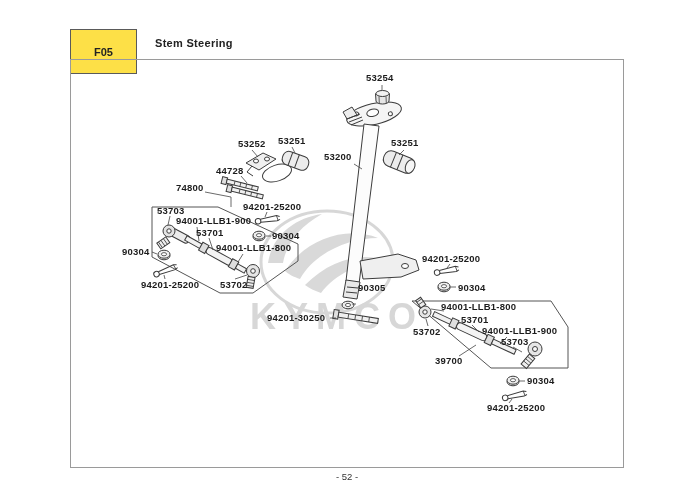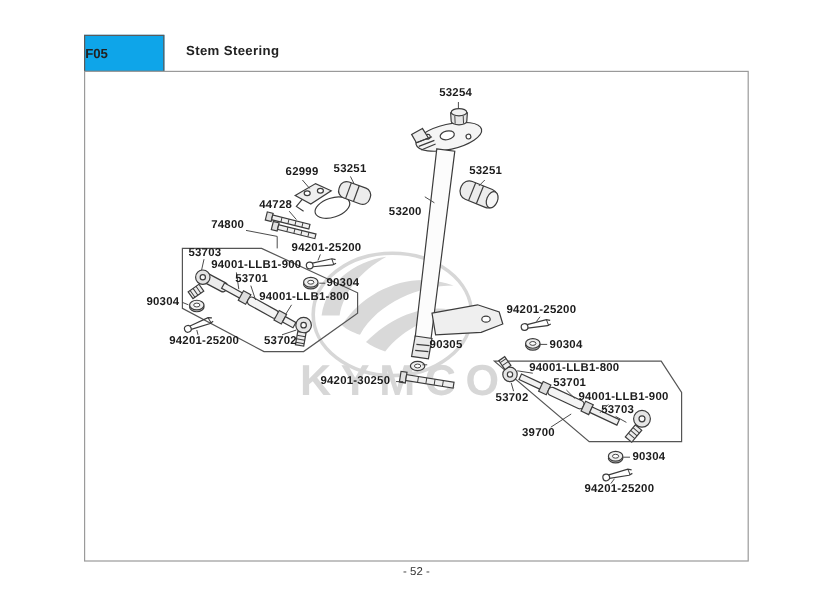--- a/index.html
+++ b/index.html
@@ -1,22 +1,22 @@
 <!DOCTYPE html>
 <html><head>
 <meta charset="utf-8">
 <style>
   html,body{margin:0;padding:0;background:#fff;}
   #page{position:relative;width:700px;height:495px;background:#fff;overflow:hidden;
         font-family:"Liberation Sans",sans-serif;}
   #main-border{position:absolute;left:70px;top:59px;width:554px;height:409px;
         border:1px solid #9a9a9a;box-sizing:border-box;}
-  #f05-box{position:absolute;left:70px;top:29px;width:67px;height:31px;
+  #f05-box{position:absolute;left:70px;top:29px;width:67px;height:45px;
         border:1px solid #5a5a5a;box-sizing:border-box;display:flex;
-        align-items:center;justify-content:flex-start;background:#0ea5e9;
+        align-items:center;justify-content:center;background:#fde047;
         font-weight:bold;font-size:11px;color:#222;}
   #doc-title{position:absolute;left:155px;top:37px;font-weight:bold;
         font-size:11px;color:#222;letter-spacing:0.3px;}
   #page-num{position:absolute;left:70px;top:471px;width:554px;text-align:center;
         font-weight:normal;font-size:9.5px;color:#333;}
   #wm-text{position:absolute;left:250px;top:296px;font-weight:bold;
         font-size:36px;letter-spacing:8px;color:#d7d7d7;}
   svg{position:absolute;left:0;top:0;}
   .lbl{position:absolute;font-weight:bold;font-size:9.5px;color:#1c1c1c;
         white-space:nowrap;letter-spacing:0.2px;line-height:1;text-align:right;}
@@ -219,22 +219,22 @@
         <path d="M513,347 L522,352"></path>
         <path d="M459,356 L476,345"></path>
         <path d="M525,381 L519,381"></path>
         <path d="M509,403 L512,399"></path>
       </g>
     </g>
   </svg>
 
   <div class="lbl" style="left:366px;top:73px">53254</div>
   <div class="lbl" style="left:391px;top:138px">53251</div>
-  <div class="lbl" style="left:324px;top:172px">53200</div>
-  <div class="lbl" style="left:238px;top:139px">62999</div>
+  <div class="lbl" style="left:324px;top:152px">53200</div>
+  <div class="lbl" style="left:238px;top:139px">53252</div>
   <div class="lbl" style="left:278px;top:136px">53251</div>
   <div class="lbl" style="left:216px;top:166px">44728</div>
   <div class="lbl" style="left:176px;top:183px">74800</div>
   <div class="lbl" style="left:157px;top:206px">53703</div>
   <div class="lbl" style="left:176px;top:216px">94001-LLB1-900</div>
   <div class="lbl" style="left:196px;top:228px">53701</div>
   <div class="lbl" style="left:216px;top:243px">94001-LLB1-800</div>
   <div class="lbl" style="left:122px;top:247px">90304</div>
   <div class="lbl" style="left:243px;top:202px">94201-25200</div>
   <div class="lbl" style="left:272px;top:231px">90304</div>

